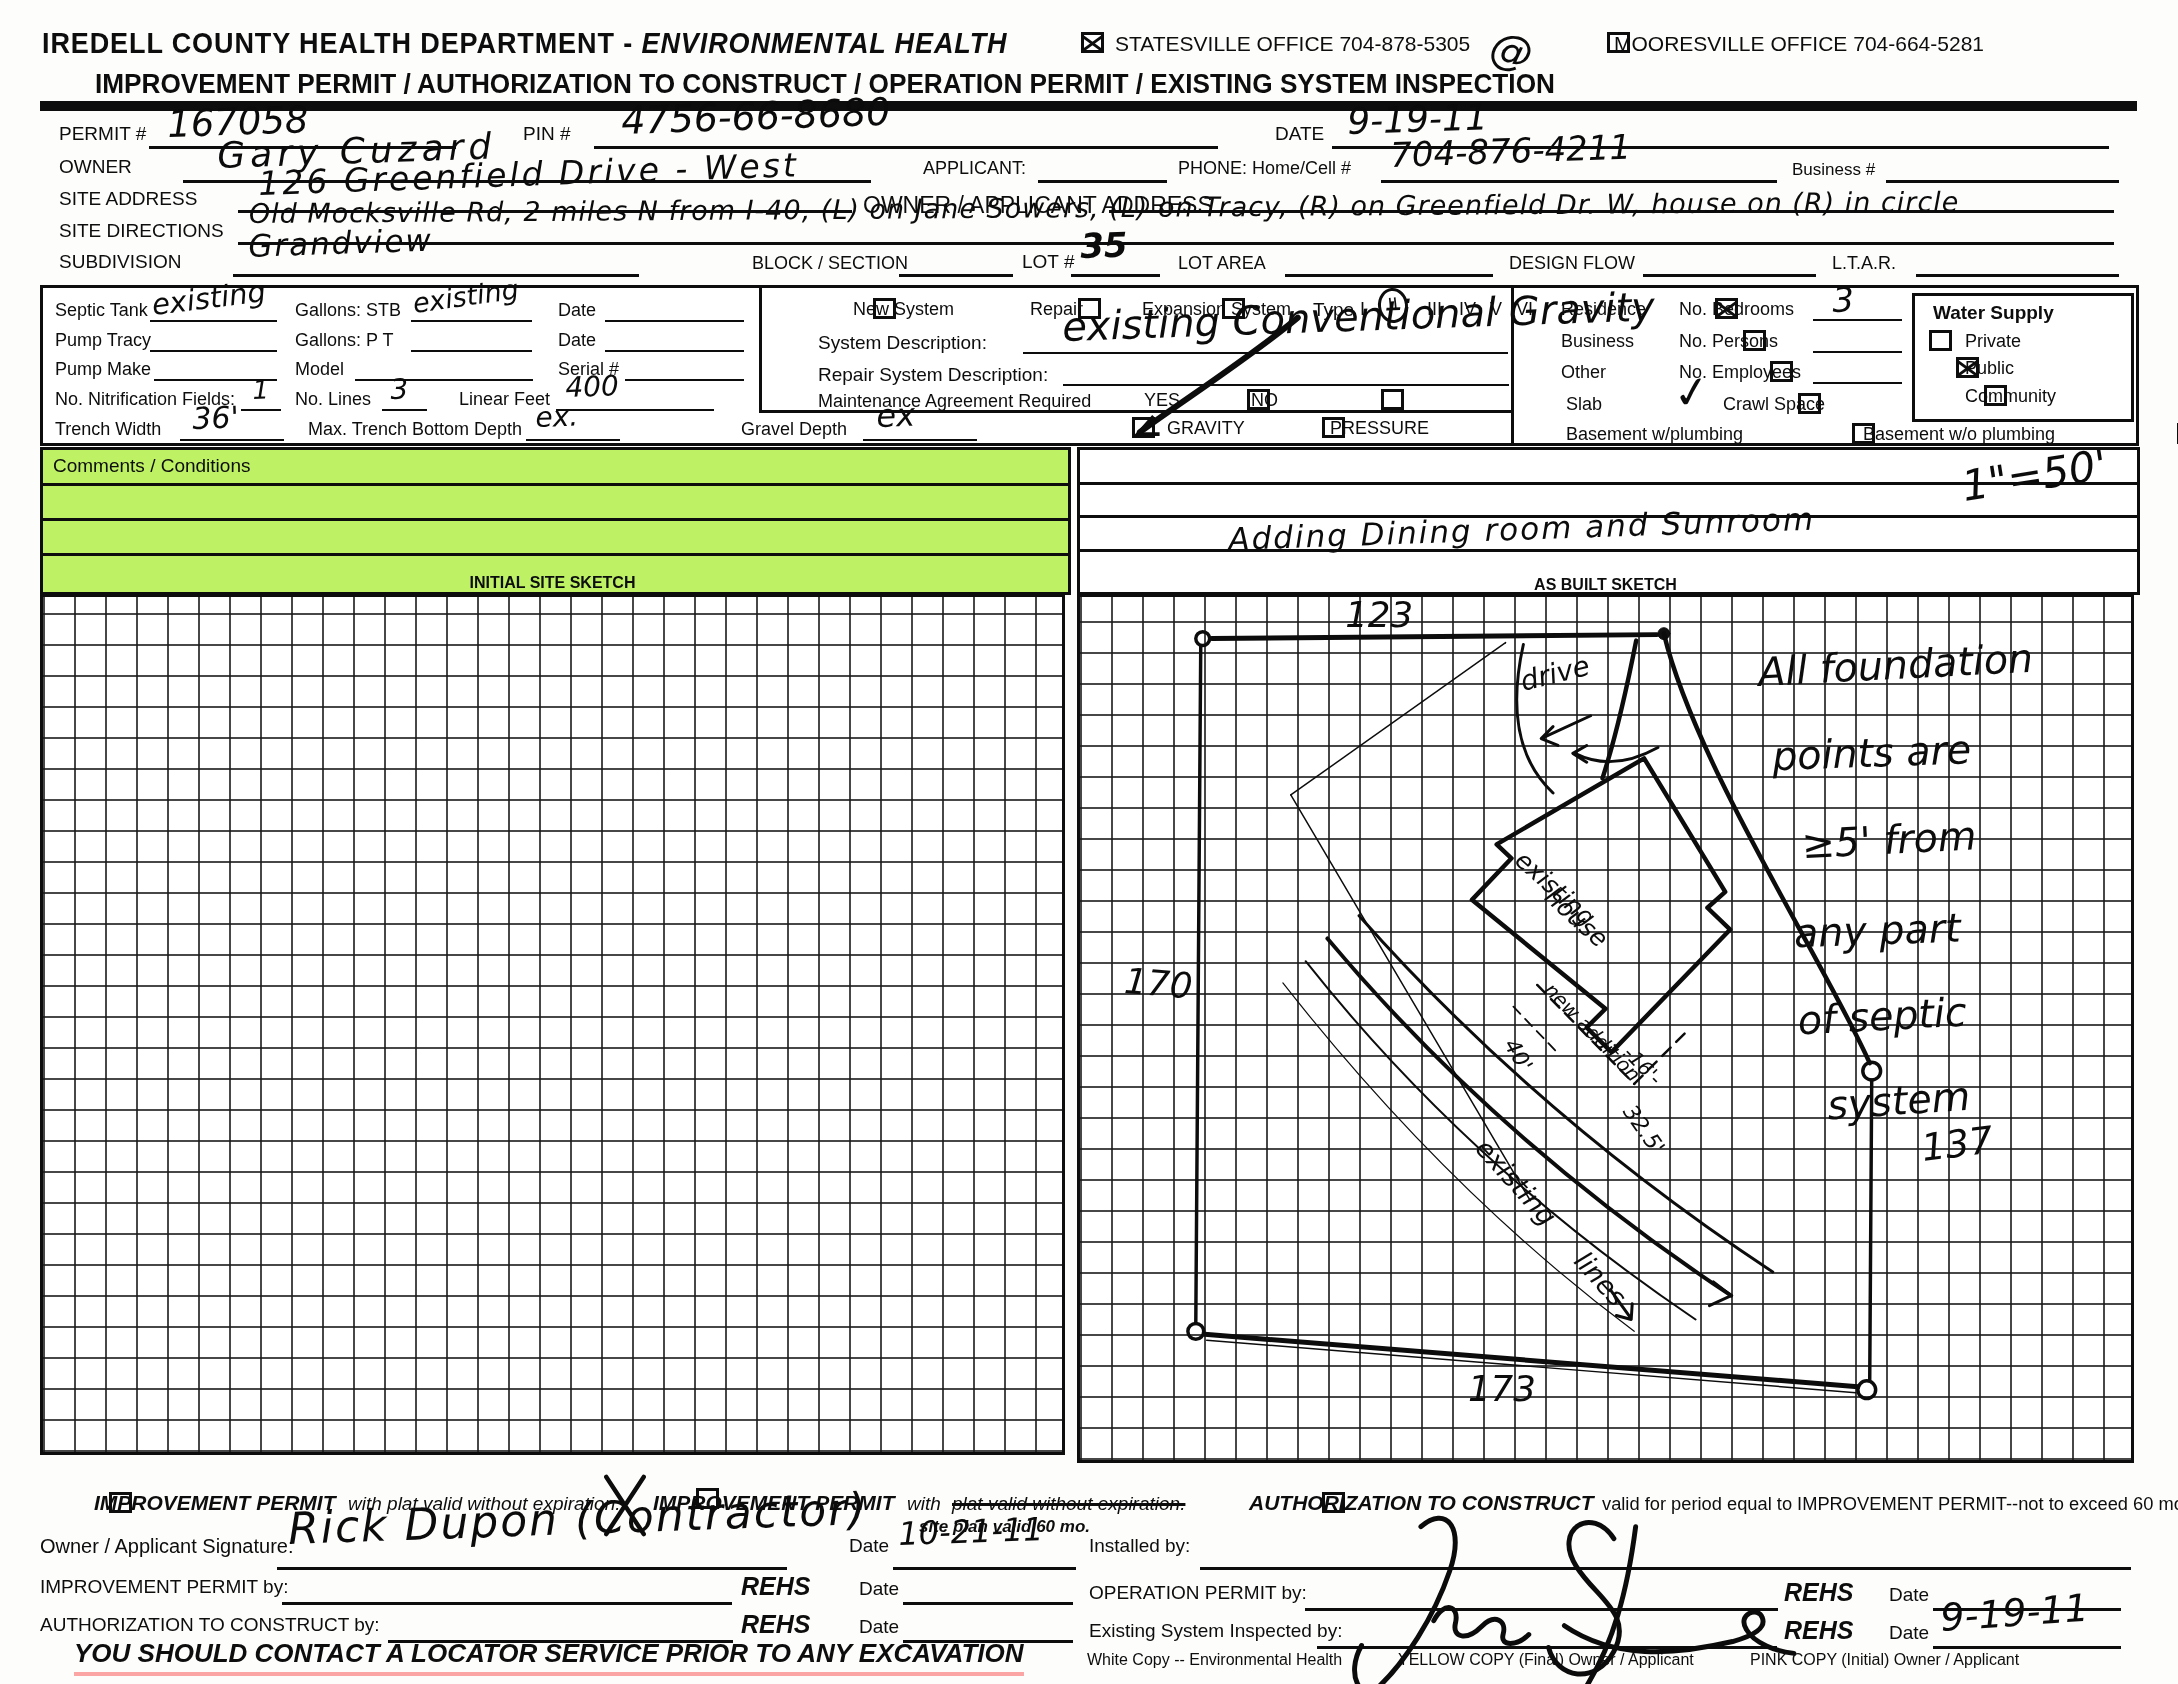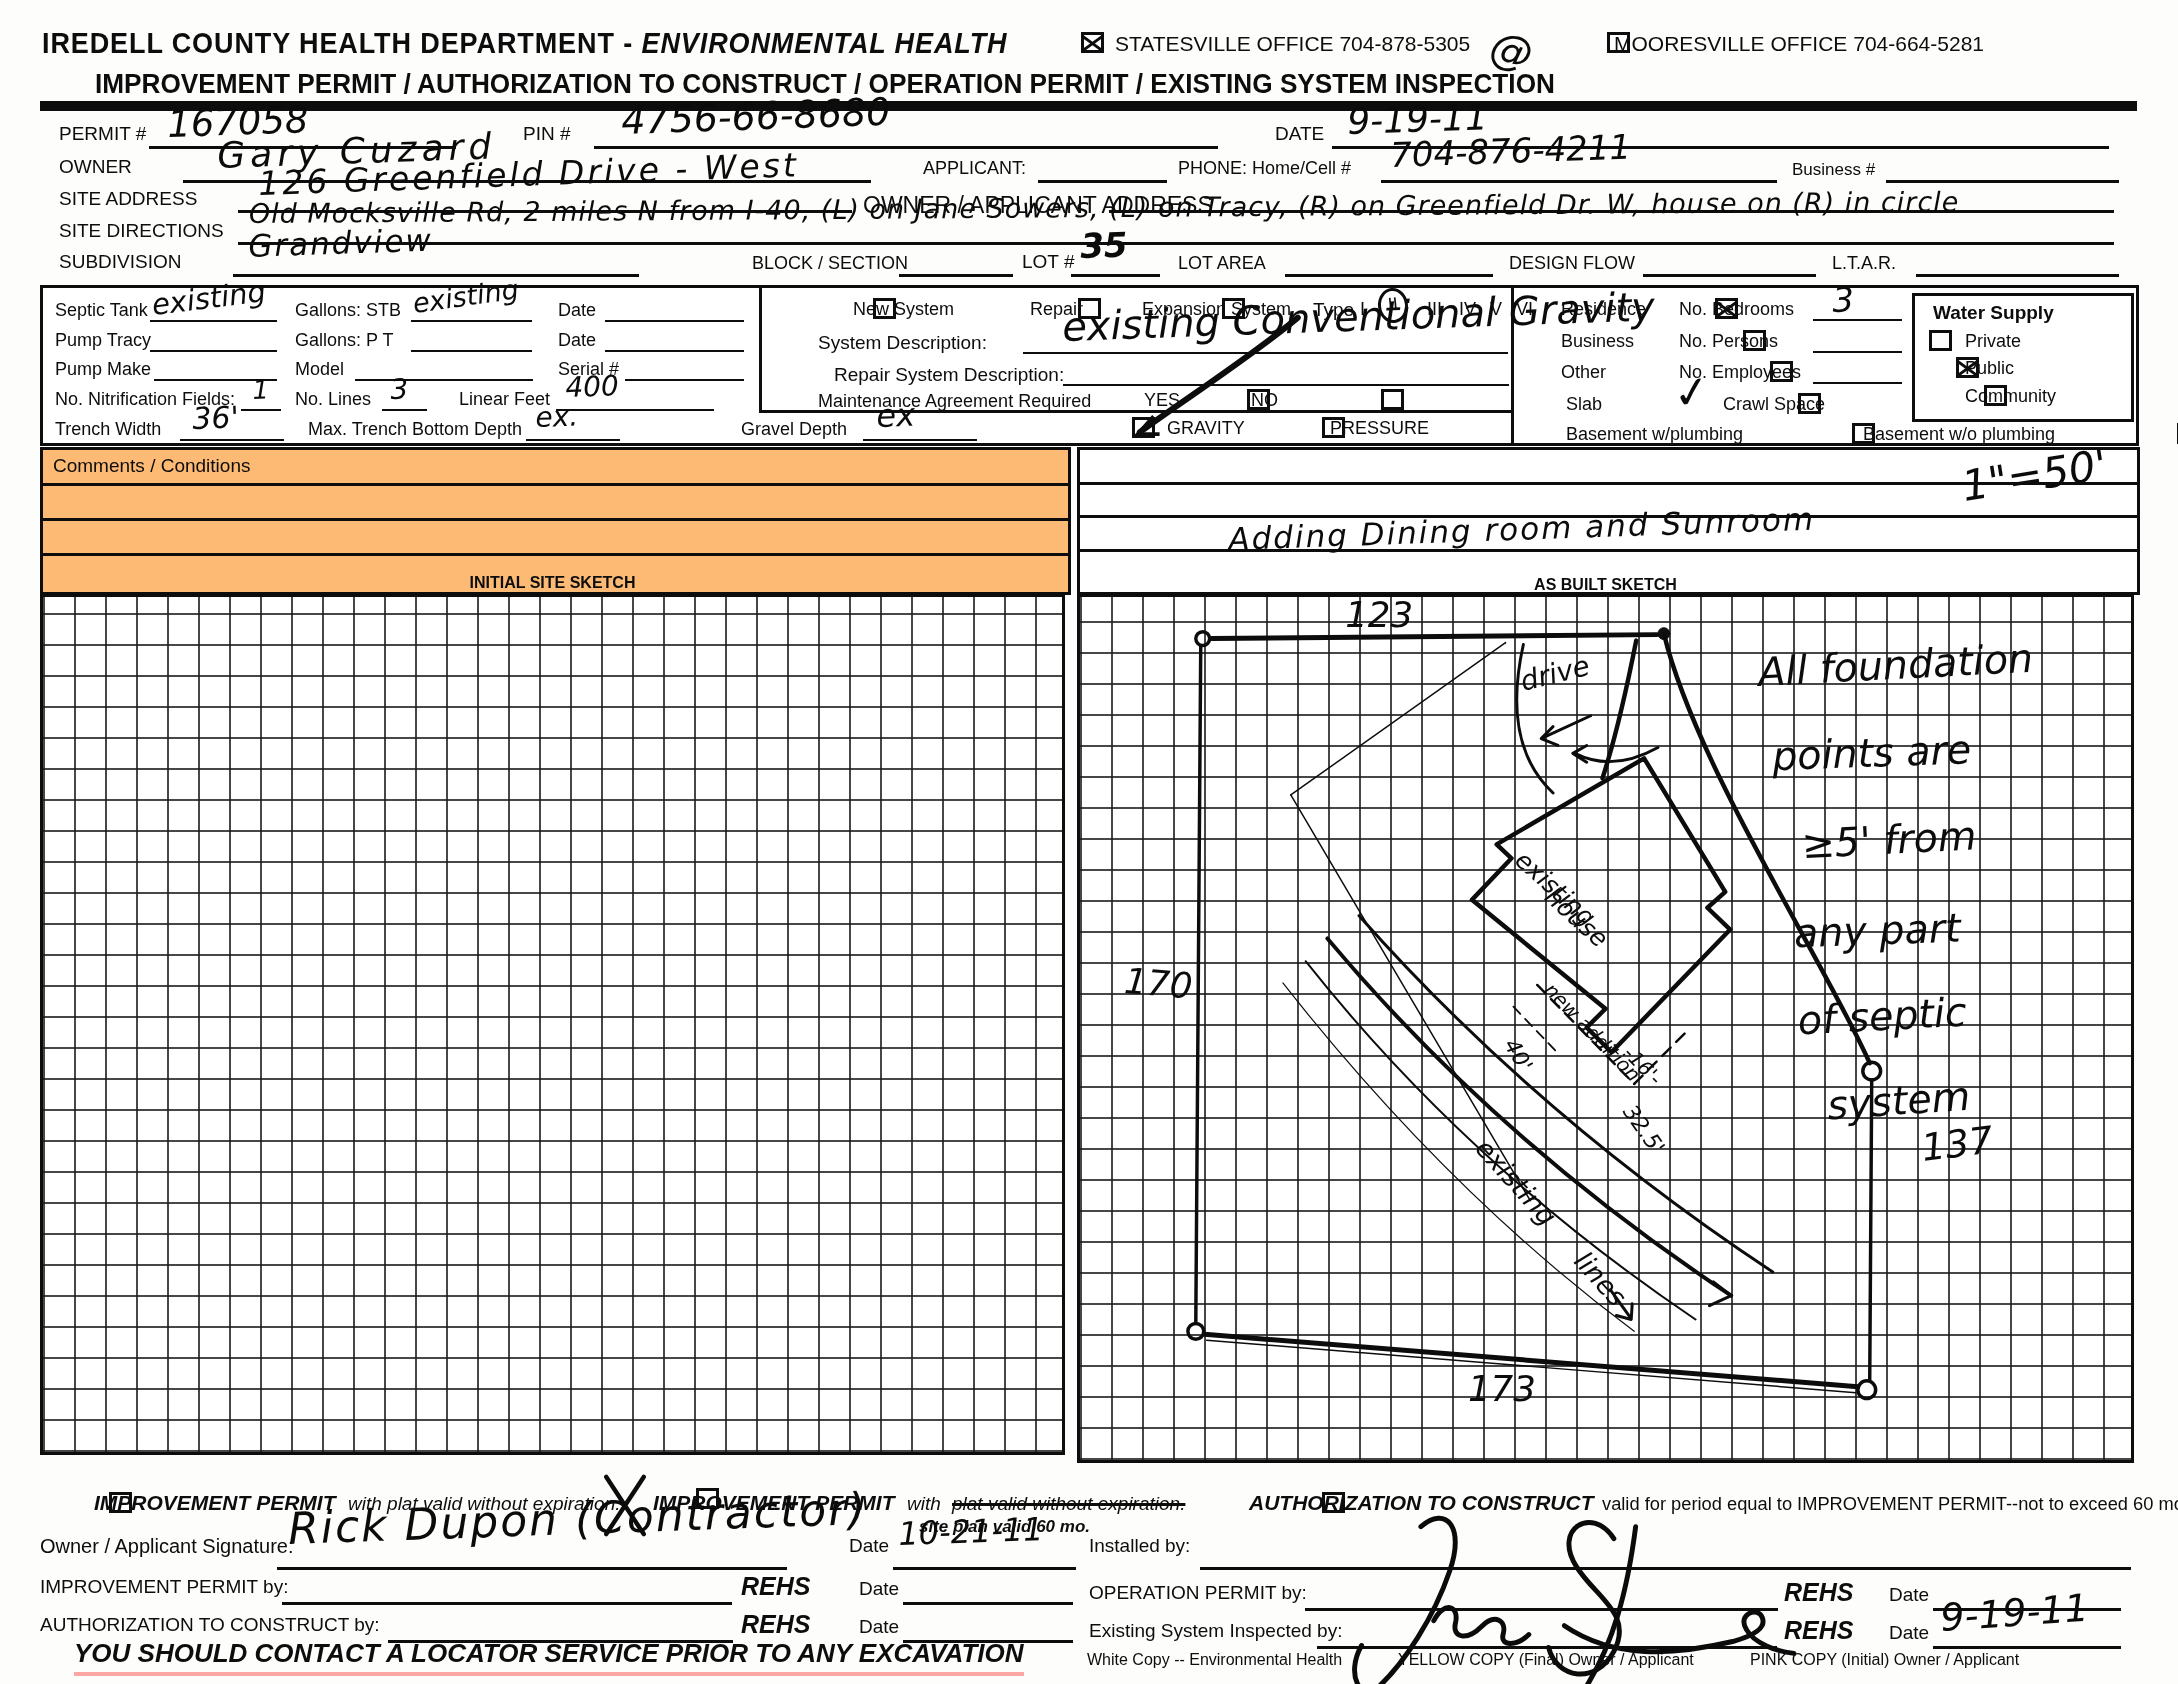--- a/index.html
+++ b/index.html
@@ -162,21 +162,21 @@
     <span class="abs circled lbl" style="left:1335px;top:0px;font-size:18px;"><span>II</span></span>
     <span class="abs lbl" style="left:1384px;top:11px;font-size:18px;">III</span>
     <span class="abs lbl" style="left:1416px;top:11px;font-size:18px;">IV</span>
     <span class="abs lbl" style="left:1447px;top:11px;font-size:18px;">V</span>
     <span class="abs lbl" style="left:1473px;top:11px;font-size:18px;">VI</span>
 
     <span class="abs lbl" style="left:775px;top:44px;font-size:19px;">System  Description:</span>
     <div class="abs thin" style="left:980px;top:34px;width:485px;height:30px;"></div>
     <span class="abs hw" style="left:1020px;top:16px;font-size:40px;transform:rotate(-2deg);">existing Conventional Gravity</span>
 
-    <span class="abs lbl" style="left:775px;top:76px;font-size:19px;margin-left:16px;">Repair System Description:</span>
+    <span class="abs lbl" style="left:775px;top:76px;font-size:19px;">Repair System Description:</span>
     <div class="abs thin" style="left:1020px;top:66px;width:446px;height:30px;"></div>
 
     <span class="abs lbl" style="left:775px;top:103px;font-size:18px;">Maintenance Agreement Required</span>
     <span class="cb abs" style="left:1067px;top:101px;"></span>
     <span class="abs lbl" style="left:1101px;top:102px;font-size:18px;">YES</span>
     <span class="cb abs" style="left:1173px;top:101px;"></span>
     <span class="abs lbl" style="left:1208px;top:102px;font-size:18px;">NO</span>
 
     
     <svg class="abs" style="left:0;top:0;" width="2093" height="155" viewBox="0 0 2114 157">
@@ -214,21 +214,21 @@
       <span class="cb abs" style="left:14px;top:34px;"></span>
       <span class="abs lbl" style="left:50px;top:35px;font-size:18px;">Private</span>
       <span class="cb x abs" style="left:14px;top:61px;"></span>
       <span class="abs lbl" style="left:50px;top:62px;font-size:18px;">Public</span>
       <span class="cb abs" style="left:14px;top:89px;"></span>
       <span class="abs lbl" style="left:50px;top:90px;font-size:18px;">Community</span>
     </div>
   </div>
 
   
-  <div class="abs" style="left:40px;top:447px;width:1025px;height:142px;border:3.5px solid #0d0d0d;background:#fdba74;">
+  <div class="abs" style="left:40px;top:447px;width:1025px;height:142px;border:3.5px solid #0d0d0d;background:#bef264;">
     <span class="lbl" style="position:absolute;left:10px;top:5px;font-size:19px;">Comments / Conditions</span>
     <div class="abs" style="left:0;top:33px;width:100%;height:3px;background:#0d0d0d;"></div>
     <div class="abs" style="left:0;top:68px;width:100%;height:3px;background:#0d0d0d;"></div>
     <div class="abs" style="left:0;top:103px;width:100%;height:3px;background:#0d0d0d;"></div>
   </div>
   <div class="abs" style="left:1077px;top:447px;width:1057px;height:142px;border:3.5px solid #0d0d0d;background:#fff;">
     <div class="abs" style="left:0;top:32px;width:100%;height:3px;background:#0d0d0d;"></div>
     <div class="abs" style="left:0;top:65px;width:100%;height:3px;background:#0d0d0d;"></div>
     <div class="abs" style="left:0;top:99px;width:100%;height:3px;background:#0d0d0d;"></div>
     <span class="abs hw" style="left:149px;top:71px;font-size:31px;letter-spacing:2px;">Adding   Dining room    and    Sunroom</span>

